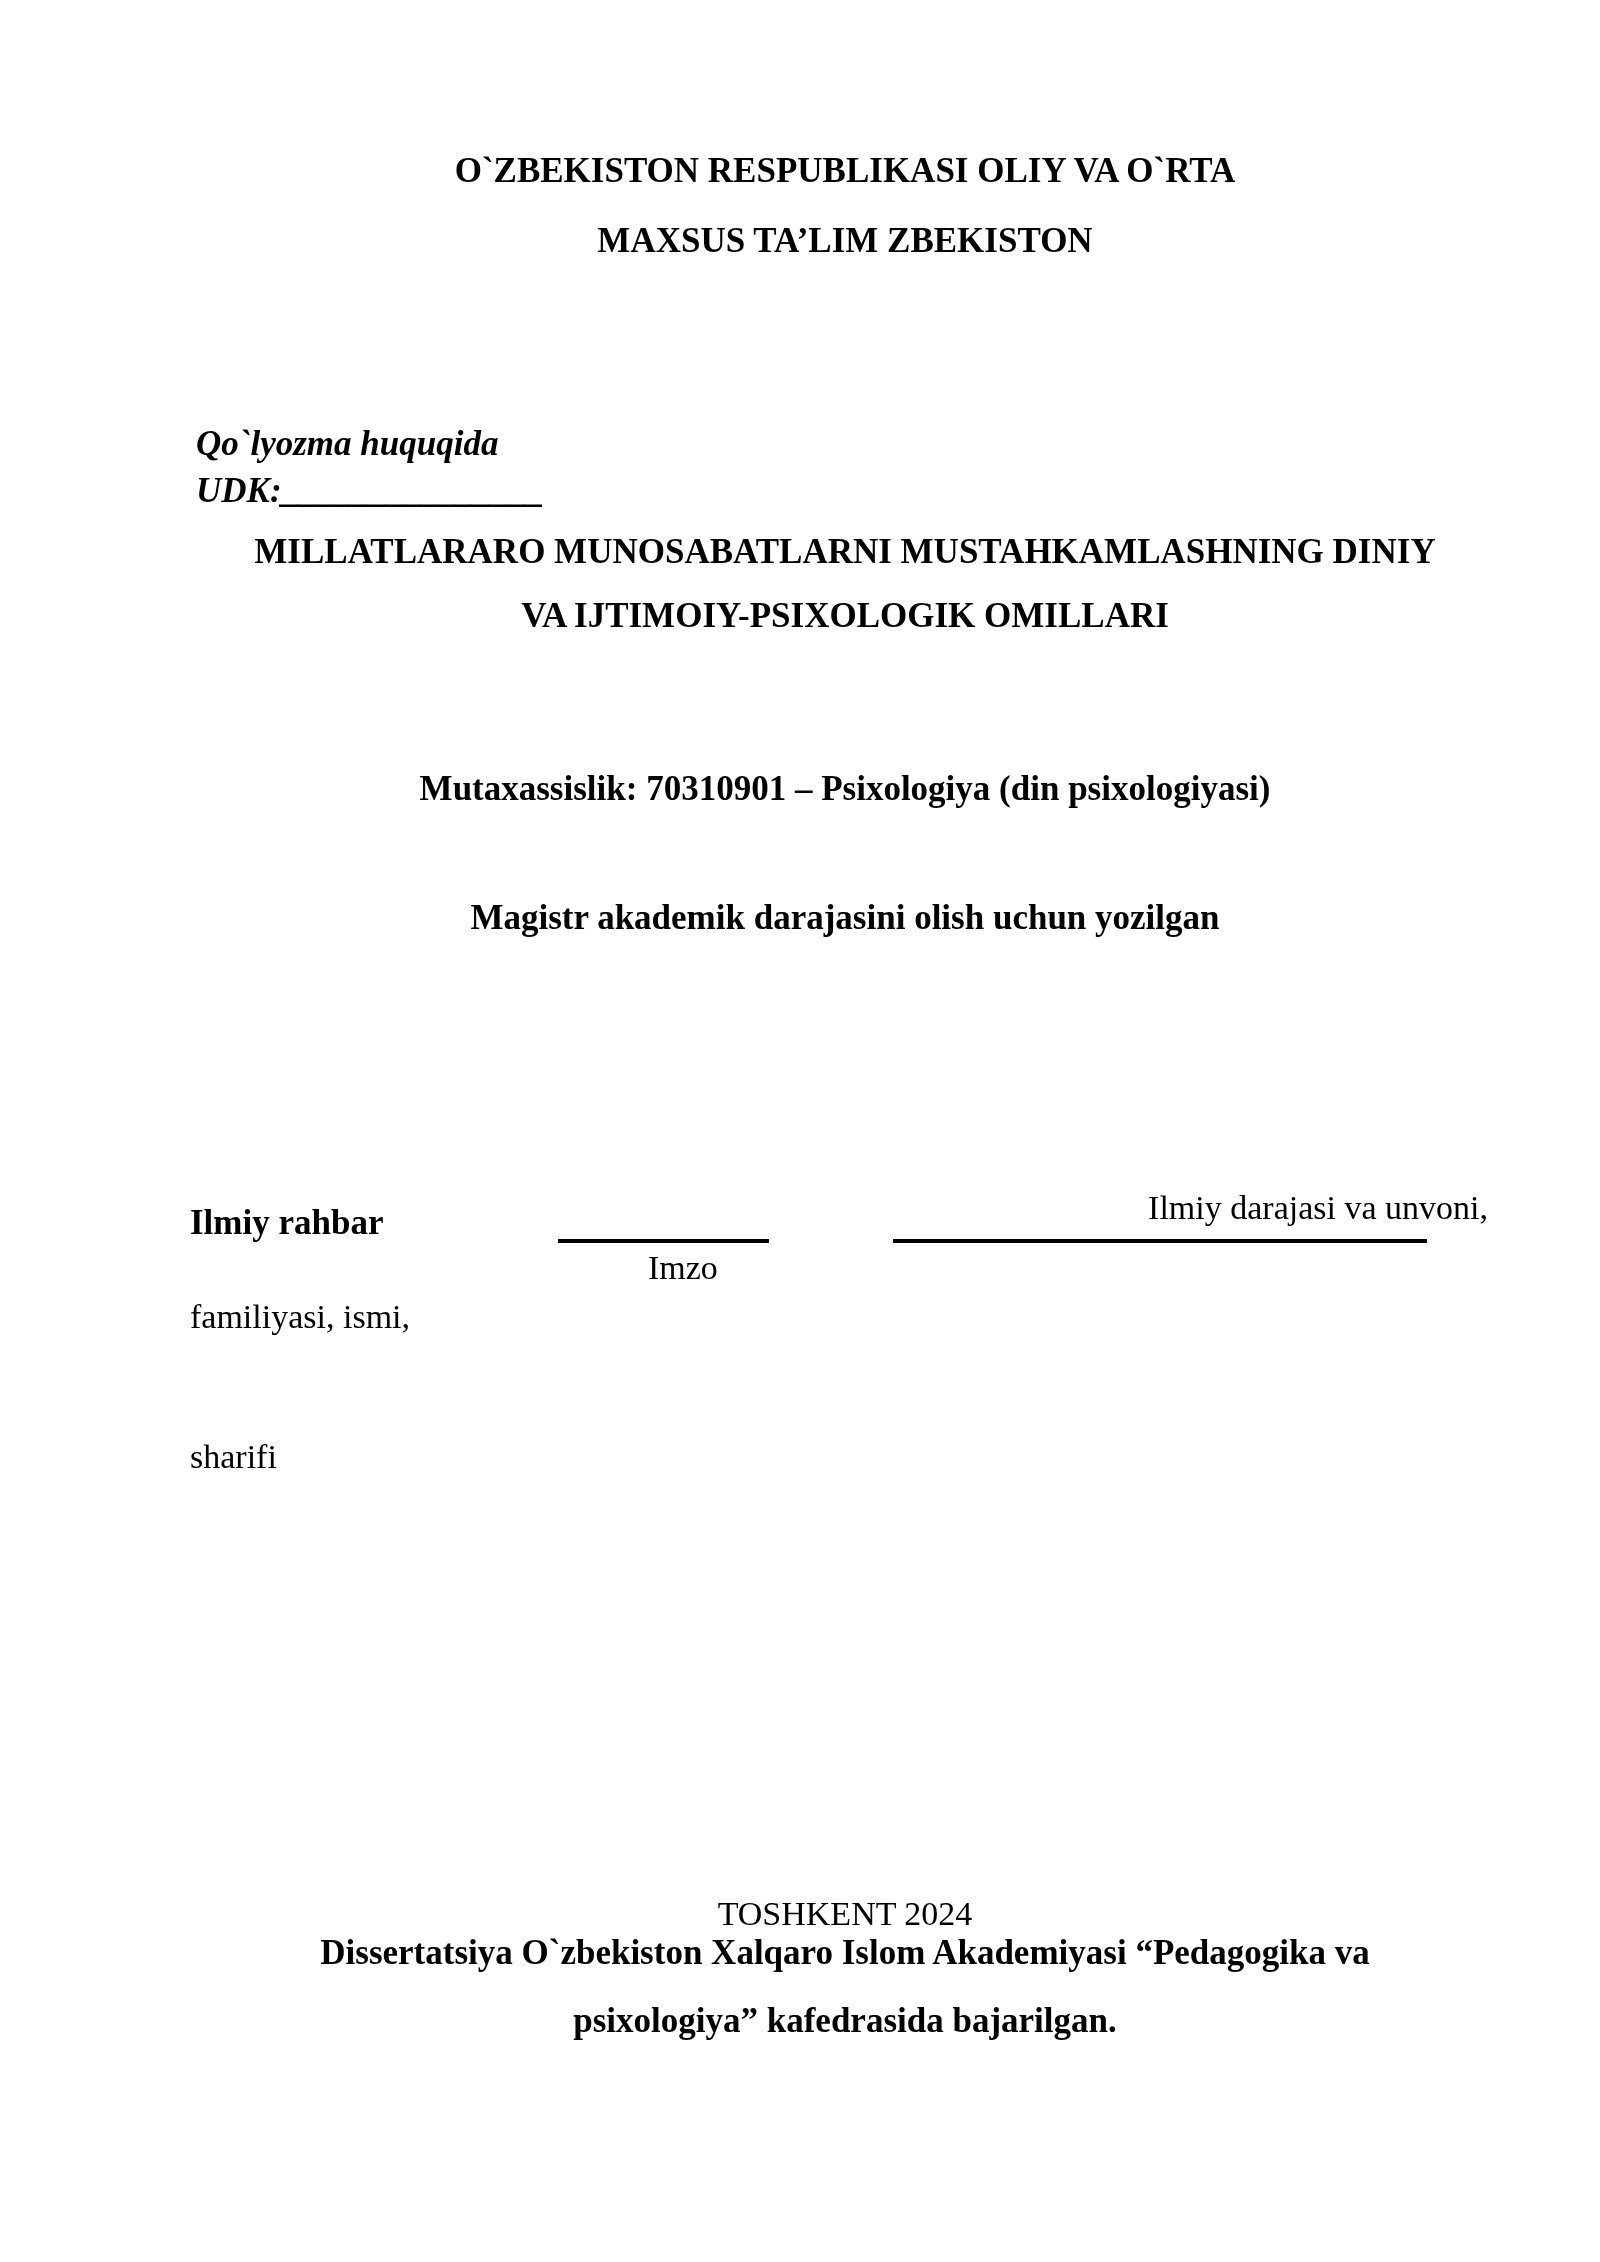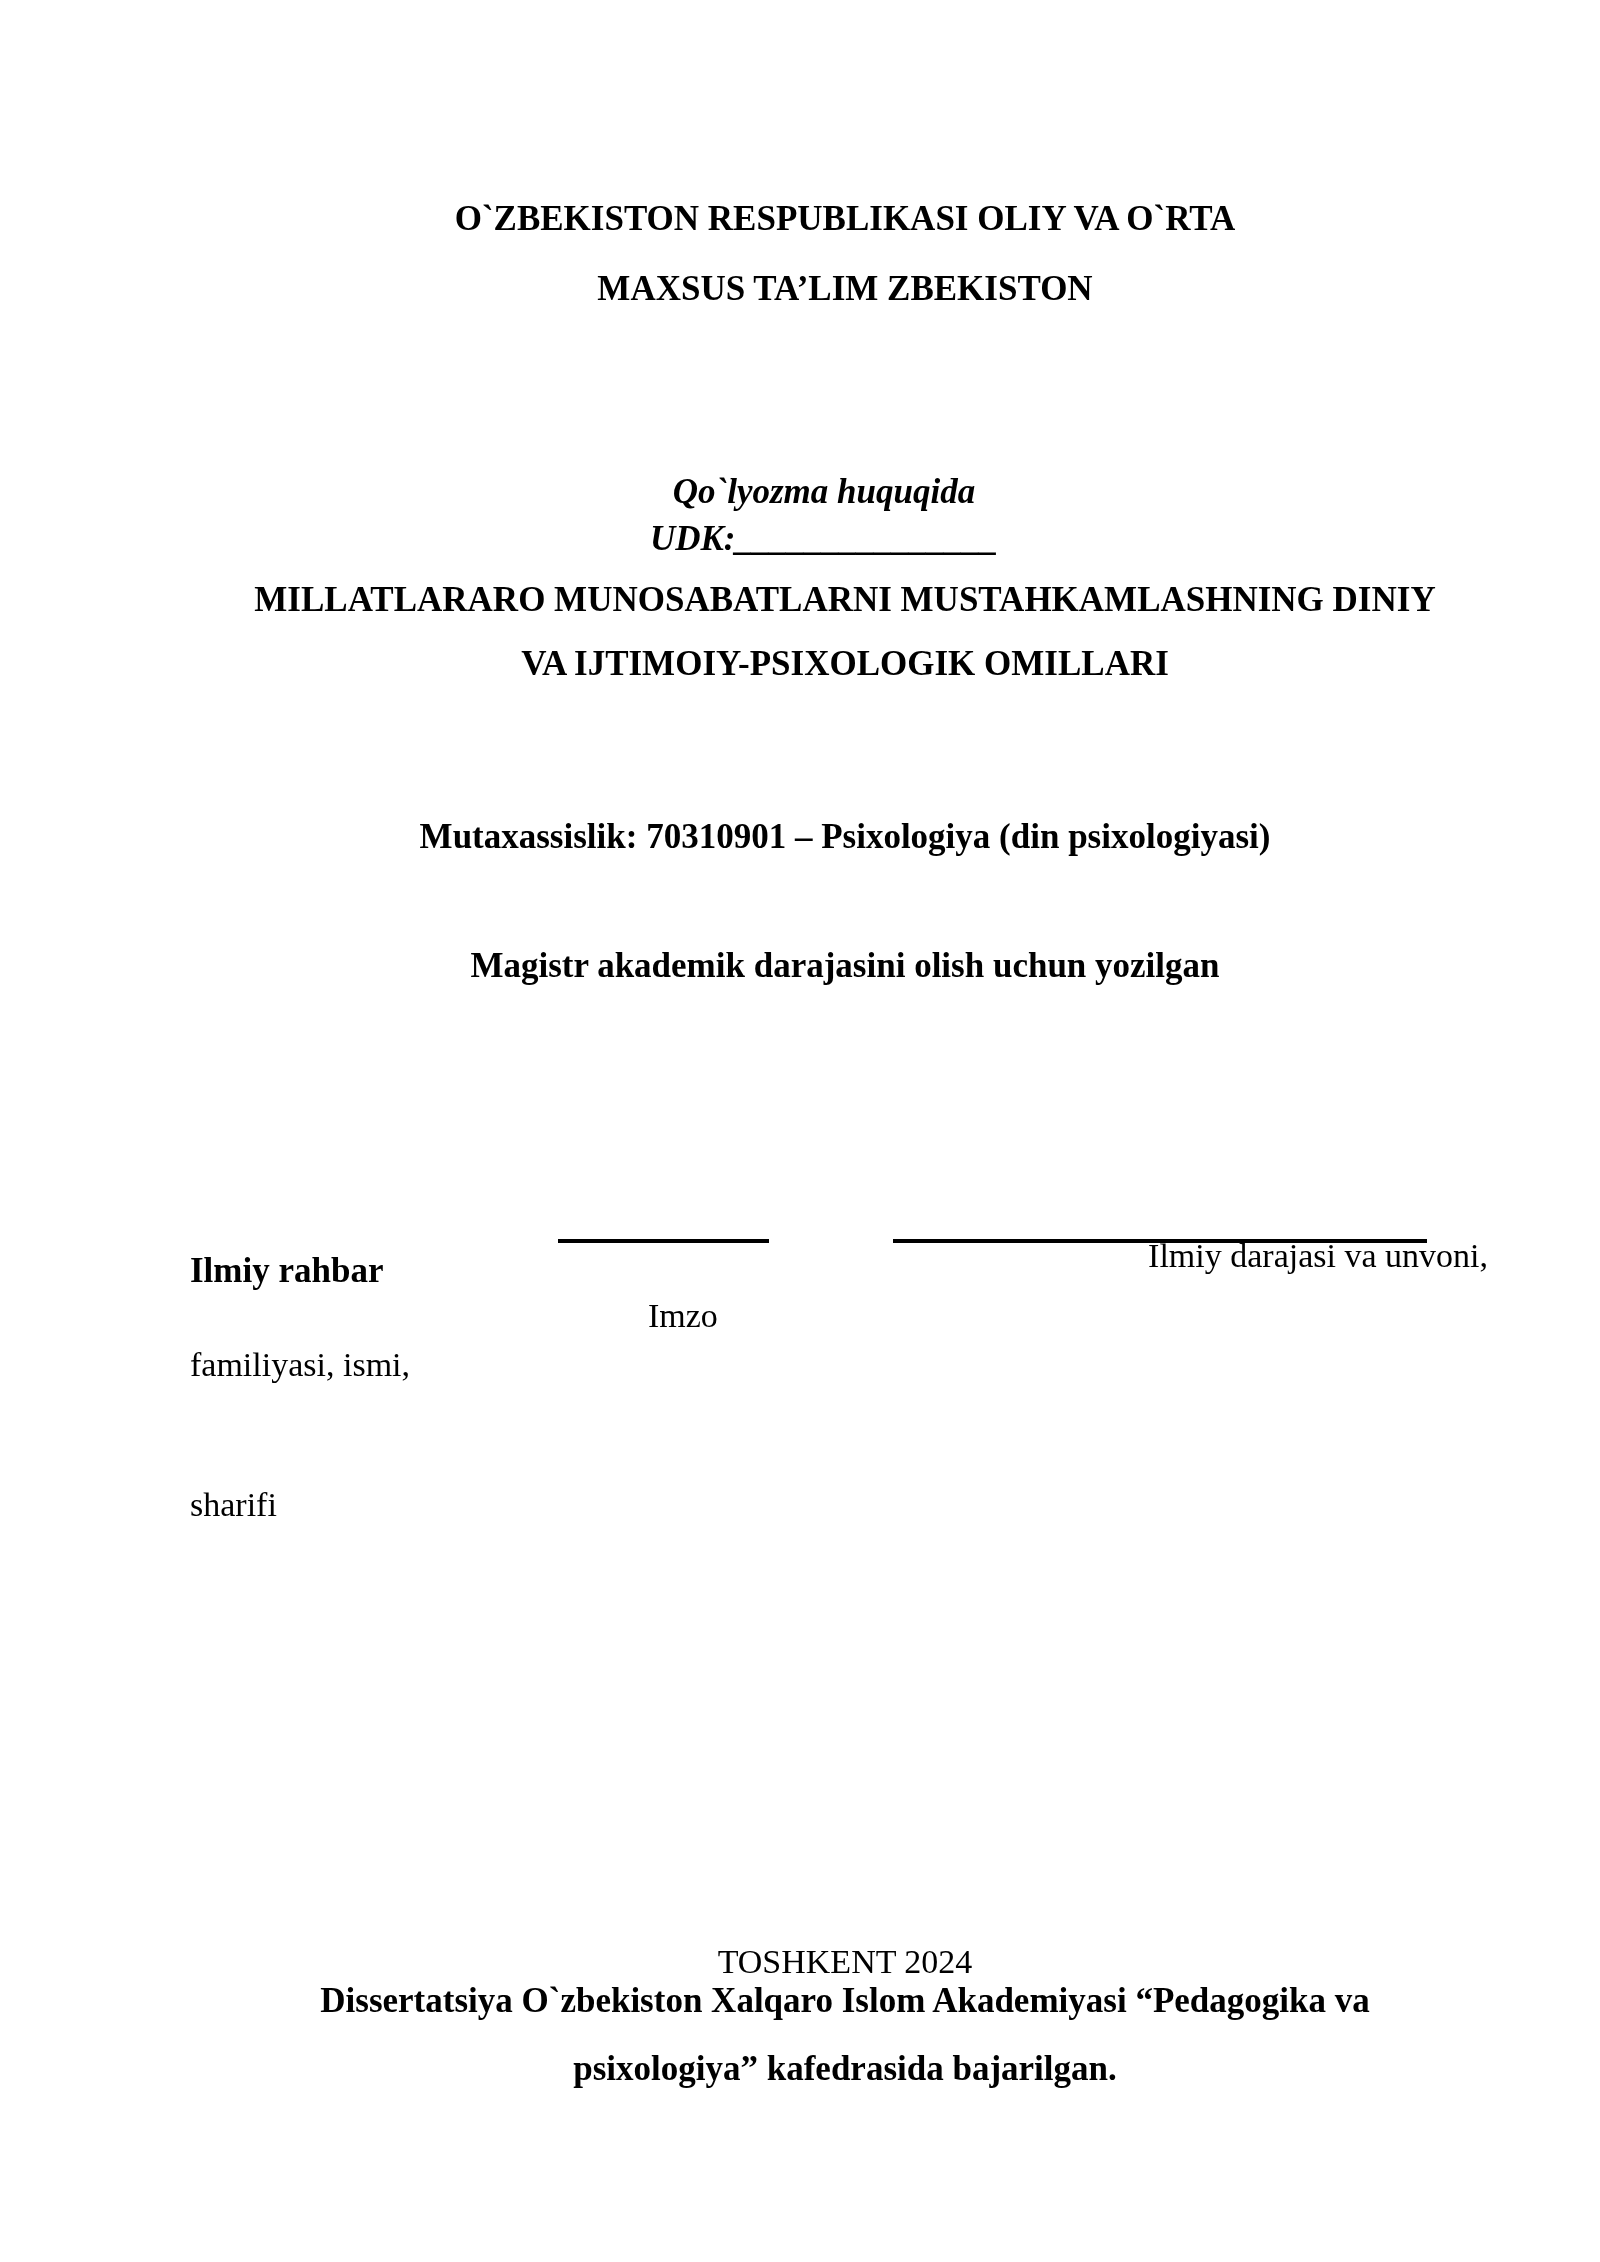--- a/index.html
+++ b/index.html
@@ -15,34 +15,33 @@
     color: #000000;
     font-family: "Liberation Serif", "DejaVu Serif", serif;
     overflow: hidden;
   }
   .line {
     position: absolute;
     white-space: nowrap;
     font-size: 34px;
     line-height: 1.15;
     color: #000000;
-    margin-top: 48px;
   }
   .bold   { font-weight: bold; font-size: 35px; }
   .italic { font-style: italic; }
   .center {
     left: 190px;
     width: 1310px;
     text-align: center;
     white-space: nowrap;
   }
   .rightcol {
-    left: 174px;
+    left: 196px;
     width: 1300px;
-    text-align: center;
+    text-align: left;
   }
   .leftcol { left: 190px; }
   .sigline {
     position: absolute;
     height: 4px;
     background: #000000;
   }
 </style>
 </head>
 <body>

